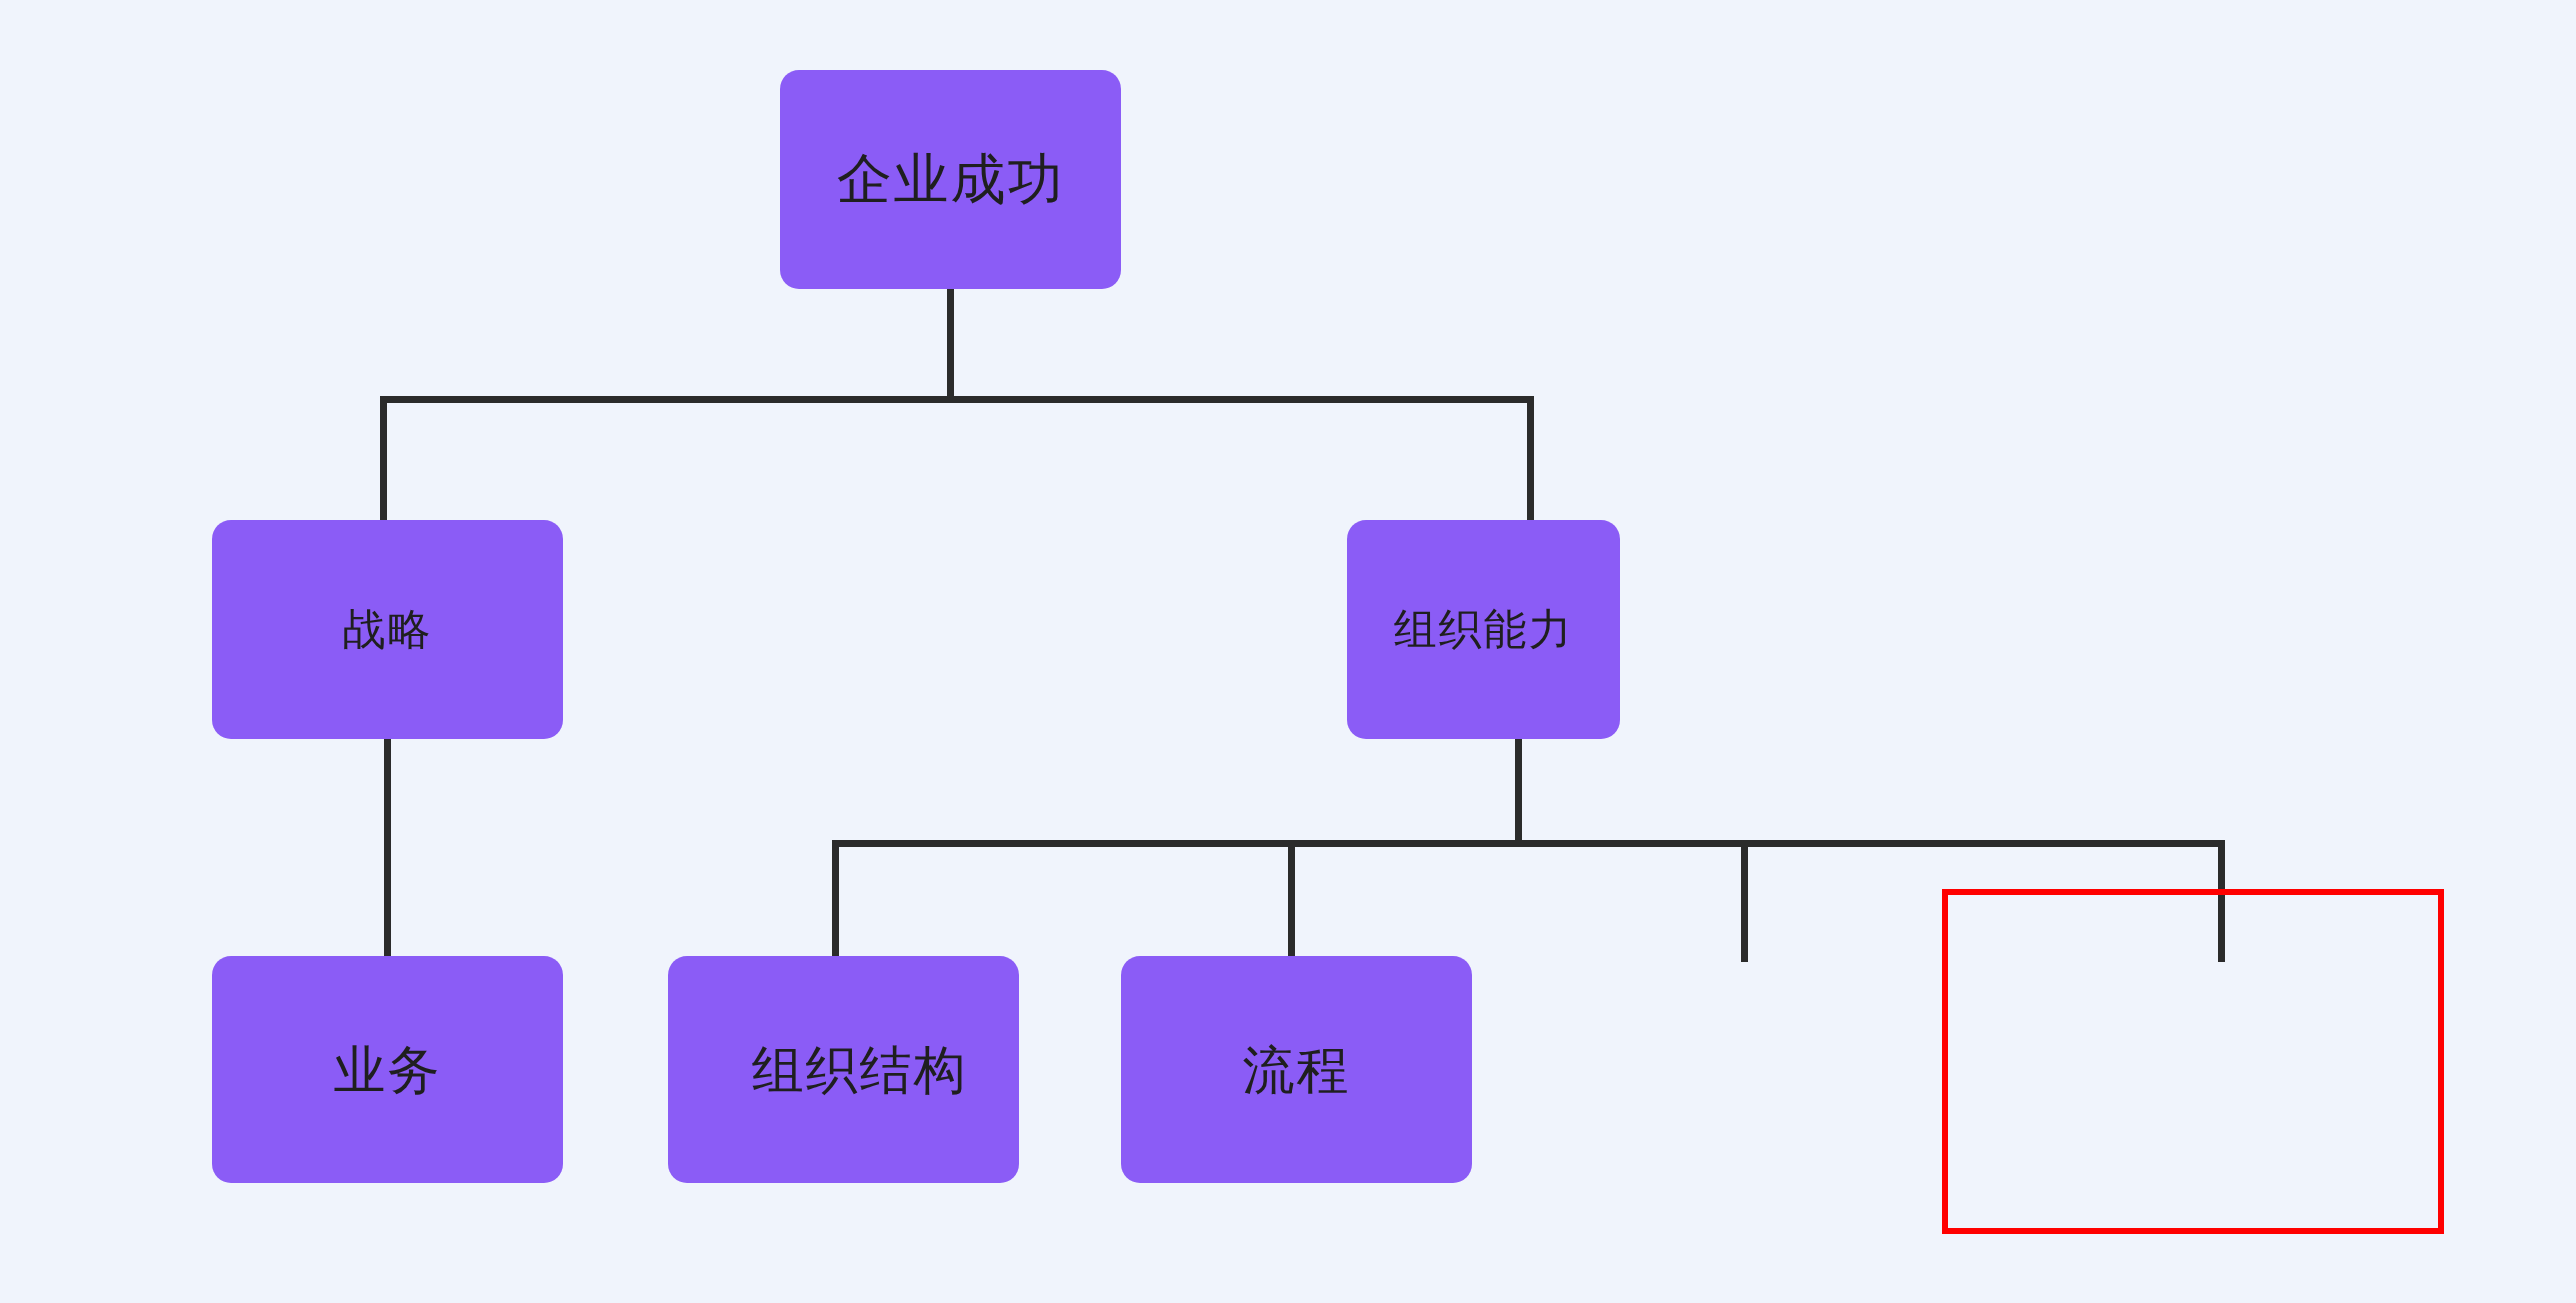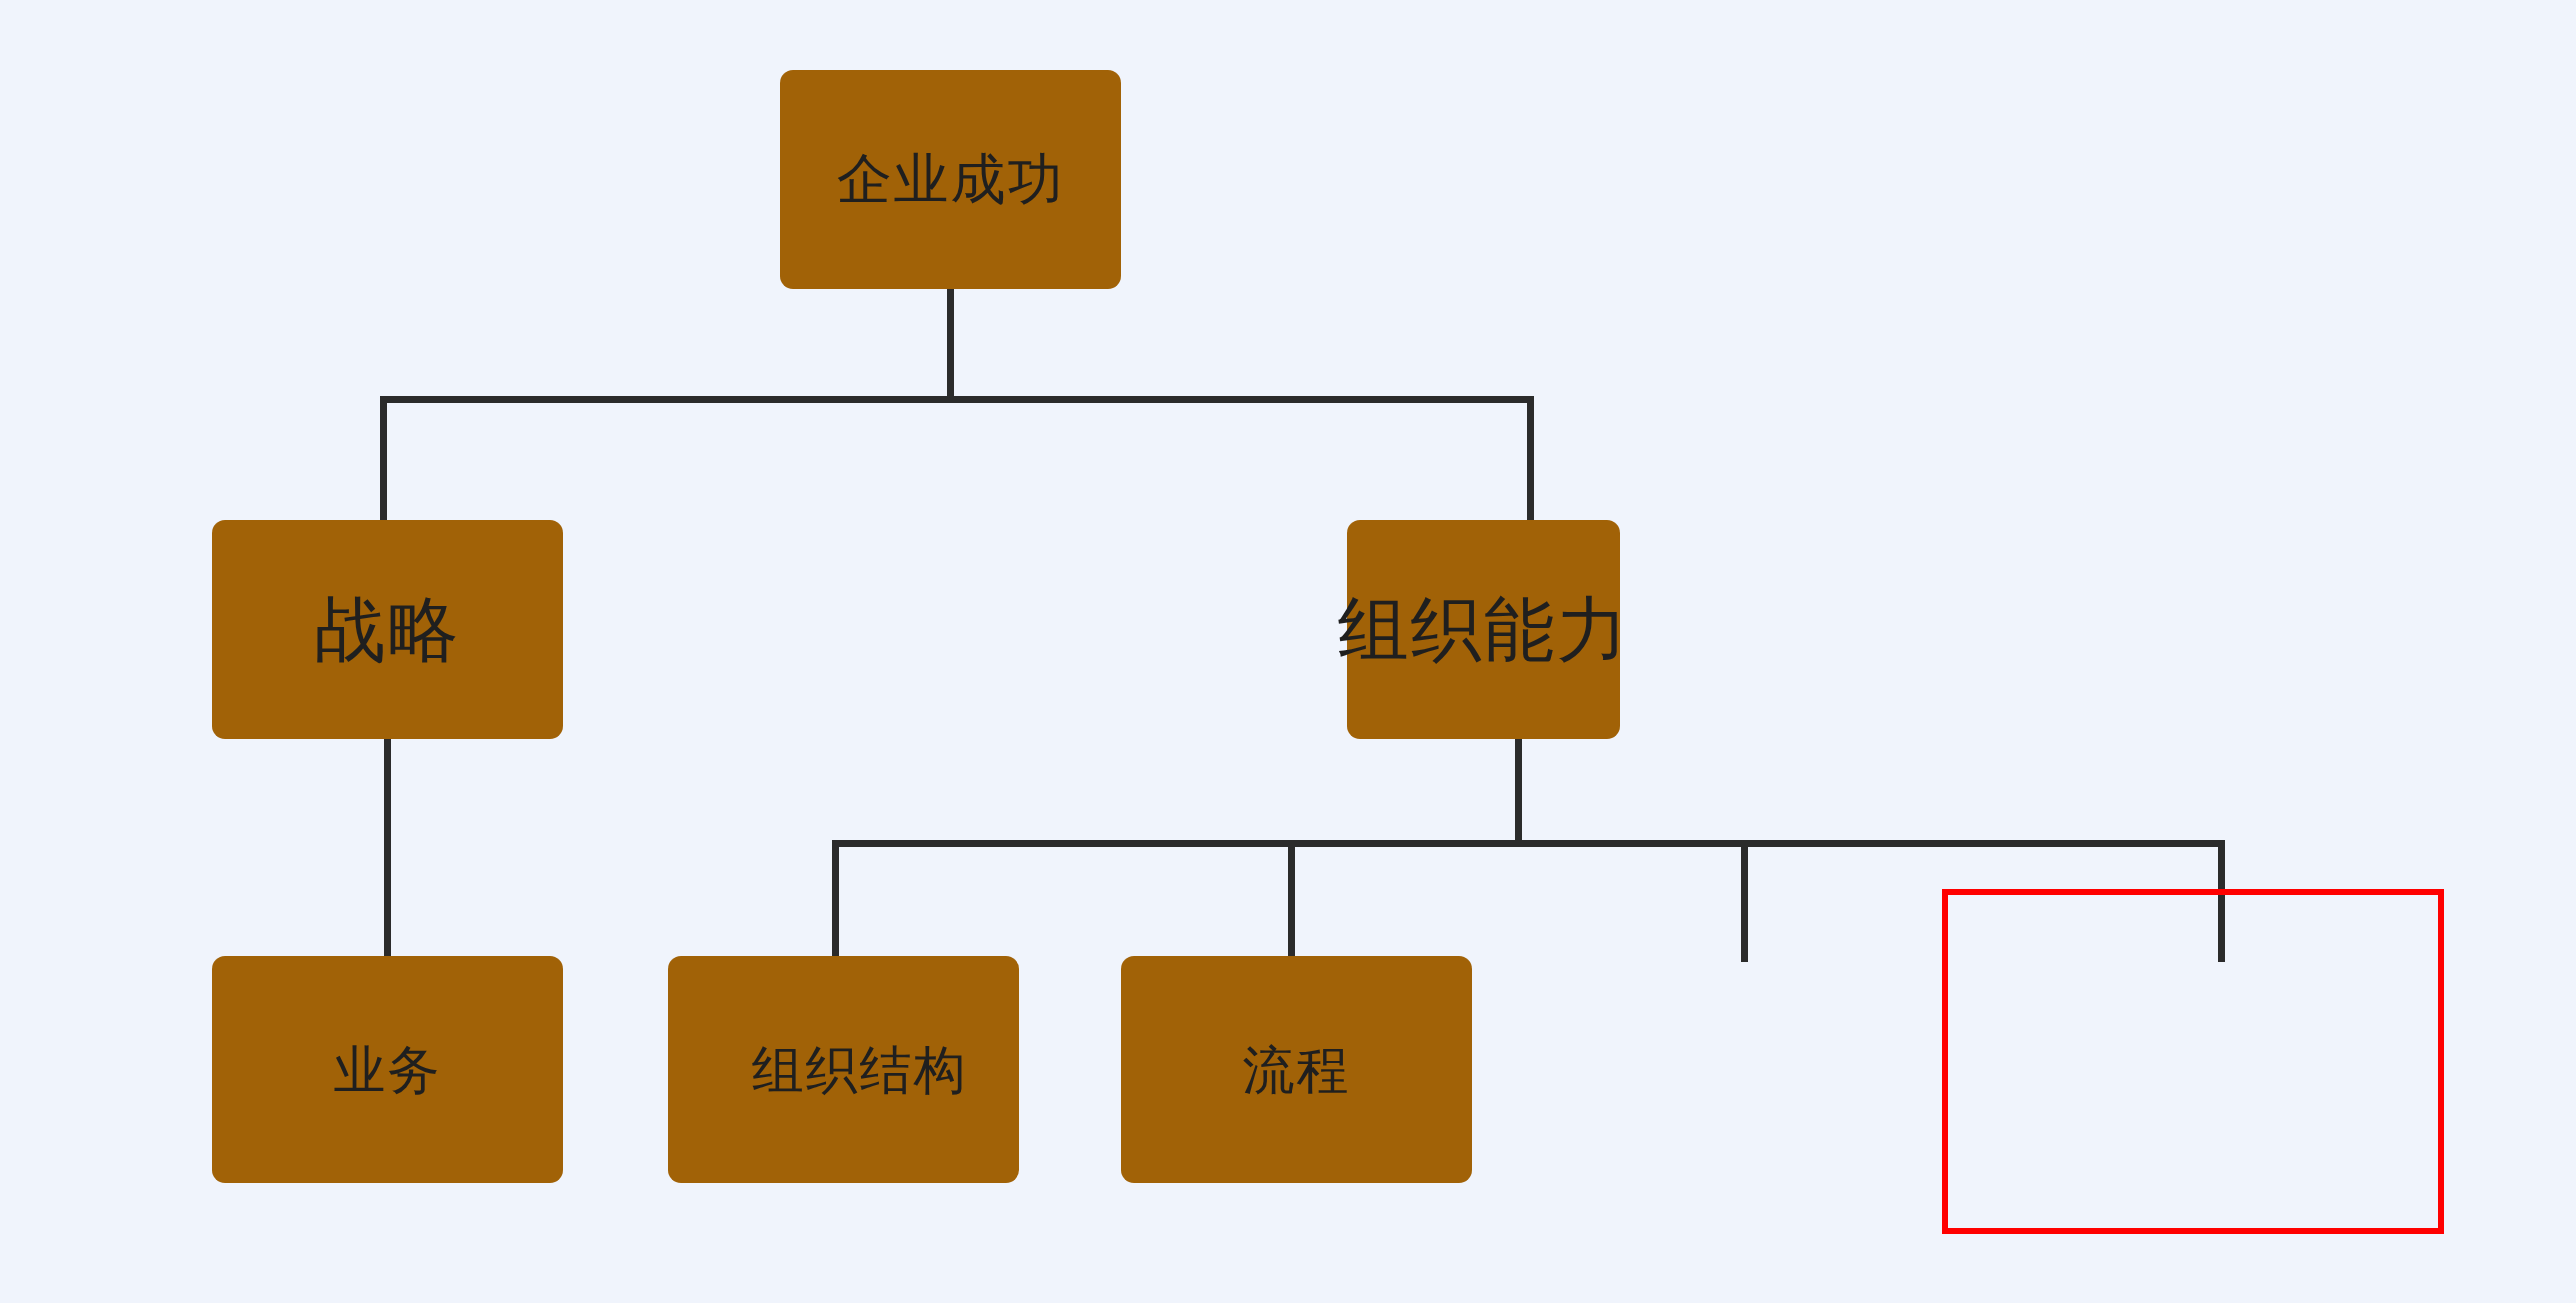--- a/index.html
+++ b/index.html
@@ -15,22 +15,22 @@
   }
   #diagram-root {
     position: relative;
     width: 2576px;
     height: 1303px;
     background: #f0f4fc;
   }
   .node {
     position: absolute;
     box-sizing: border-box;
-    background: #a16207;
-    border-radius: 13px;
+    background: #8b5cf6;
+    border-radius: 19px;
     display: flex;
     align-items: center;
     justify-content: center;
     color: #1f1f1f;
     letter-spacing: 1.9px;
     line-height: 1;
     white-space: nowrap;
     z-index: 3;
   }
   .node-label {
@@ -39,21 +39,21 @@
   .node-root {
     left: 780px;
     top: 70px;
     width: 341px;
     height: 219px;
     font-size: 55px;
   }
   .node-l2 {
     top: 520px;
     height: 219px;
-    font-size: 71px;
+    font-size: 43px;
   }
   .node-l2.pos-strategy {
     left: 212px;
     width: 351px;
   }
   .node-l2.pos-orgcap {
     left: 1347px;
     width: 273px;
   }
   .node-l3 {

